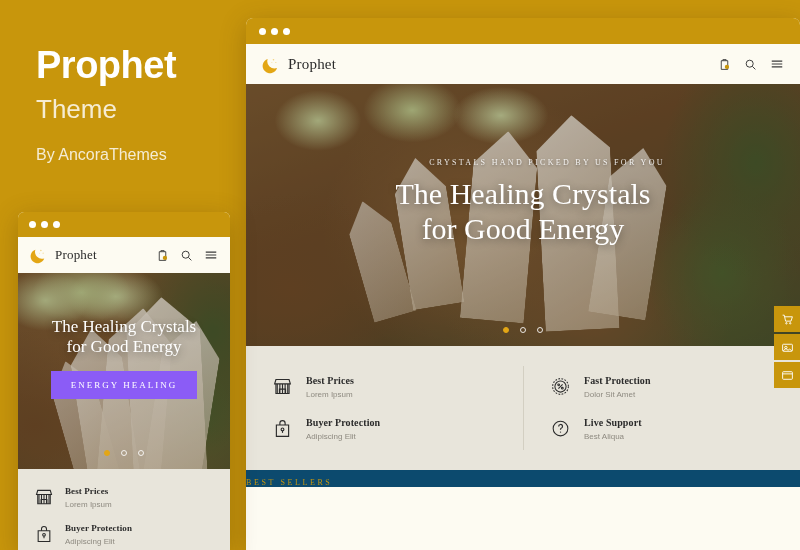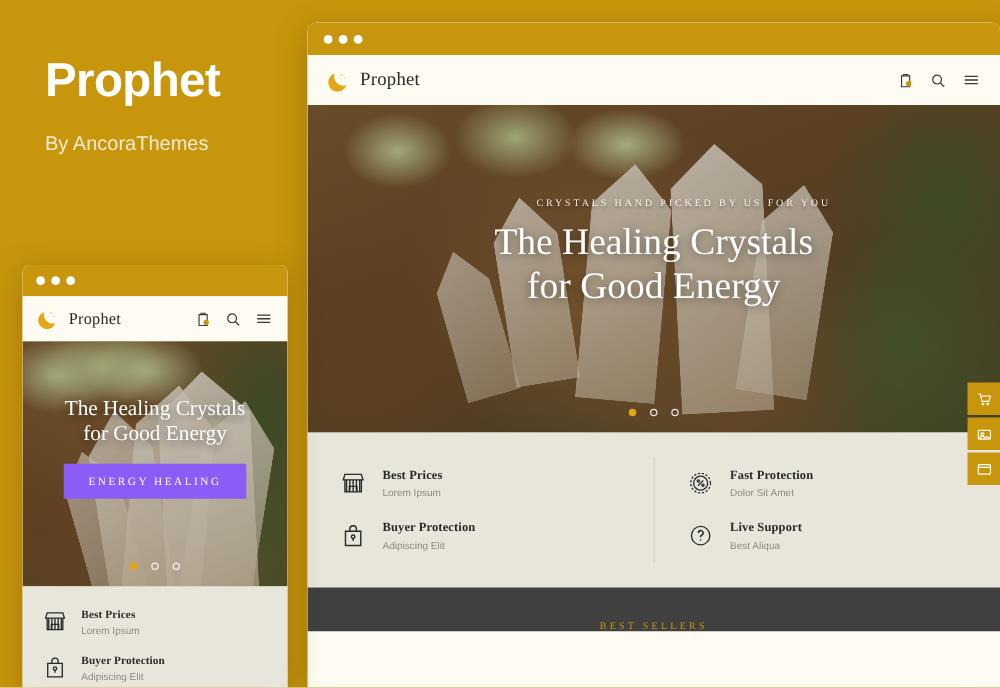--- a/index.html
+++ b/index.html
@@ -230,23 +230,22 @@
     letter-spacing: 0.1px;
   }
   .feat-desc {
     font-size: 8px;
     color: #8e8a80;
     margin-top: 4px;
   }
 
   
   .bestsellers {
-    background: #404040;
-    text-align: center;
-    padding-top: 26px;
+    background: #0c4a6e;
+    padding-top: 8px;
     flex: 1;
   }
   .bs-label {
     font-family: "Liberation Serif", serif;
     font-size: 8px;
     letter-spacing: 2.6px;
     color: #C8960C;
     text-transform: uppercase;
   }
 
@@ -271,20 +270,21 @@
   }
   #win-mobile .feat { padding: 7px 0; gap: 11px; }
   #win-mobile .feat-title { font-size: 9px; }
   #win-mobile .feat-desc { font-size: 8px; }
 </style>
 </head>
 <body>
 
 <div class="promo">
   <div class="promo-title">Prophet</div>
+  <div class="promo-sub">Theme</div>
   <div class="promo-by">By AncoraThemes</div>
 </div>
 
 <div class="win" id="win-mobile">
   <div class="titlebar">
     <span class="tdot"></span>
     <span class="tdot"></span>
     <span class="tdot"></span>
   </div>
 

